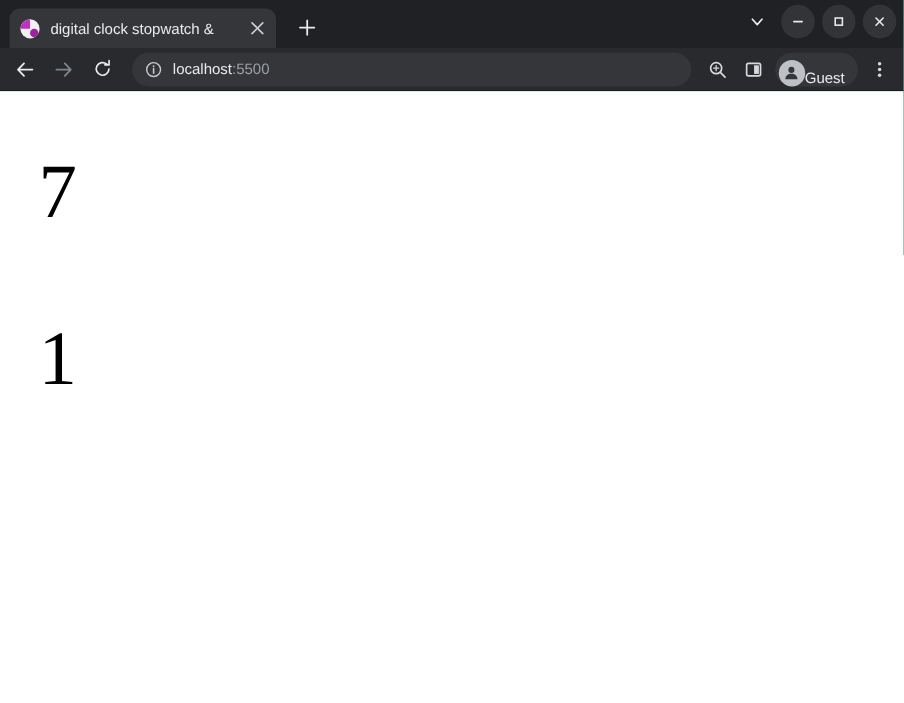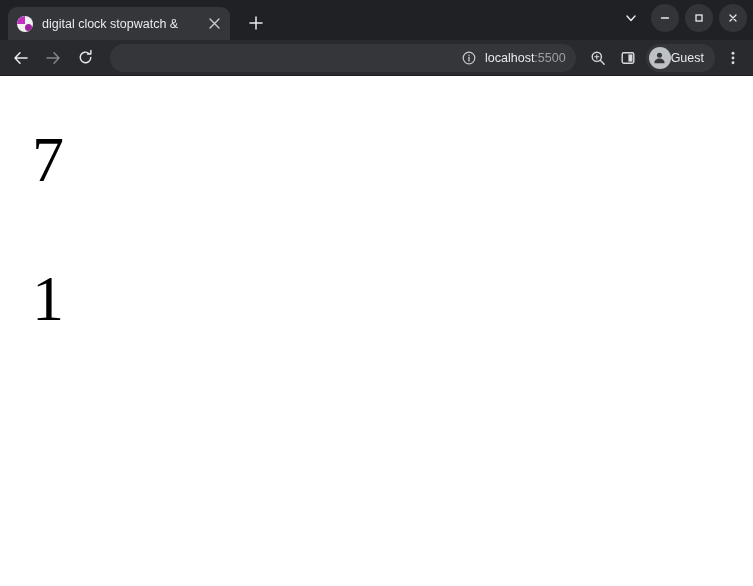--- a/index.html
+++ b/index.html
@@ -120,21 +120,20 @@
     flex:1;
     height:28px;
     margin:0 6px 0 8px;
     background:#35363a;
     border-radius:14px;
     display:flex;
     align-items:center;
     padding:0 10px;
     gap:8px;
     min-width:0;
-    justify-content:flex-end;
   }
   .omni-info {
     width:16px; height:16px;
     flex:0 0 16px;
     display:flex; align-items:center; justify-content:center;
     color:#c5c8cc;
   }
   .omni-url {
     font-size:12.5px;
     color:#e8eaed;
@@ -146,21 +145,21 @@
   .tb-icon {
     width:28px; height:28px;
     flex:0 0 28px;
     display:flex; align-items:center; justify-content:center;
     border-radius:50%;
     color:#d6d9dd;
   }
   .profile-chip {
     height:28px;
     display:flex;
-    align-items:center;
+    align-items:flex-end;
     gap:0;
     padding:0 11px 0 3px;
     border-radius:14px;
     background:#35363a;
     margin:0 2px;
   }
   .avatar {
     width:22px; height:22px;
     border-radius:50%;
     background:#bdc1c6;

